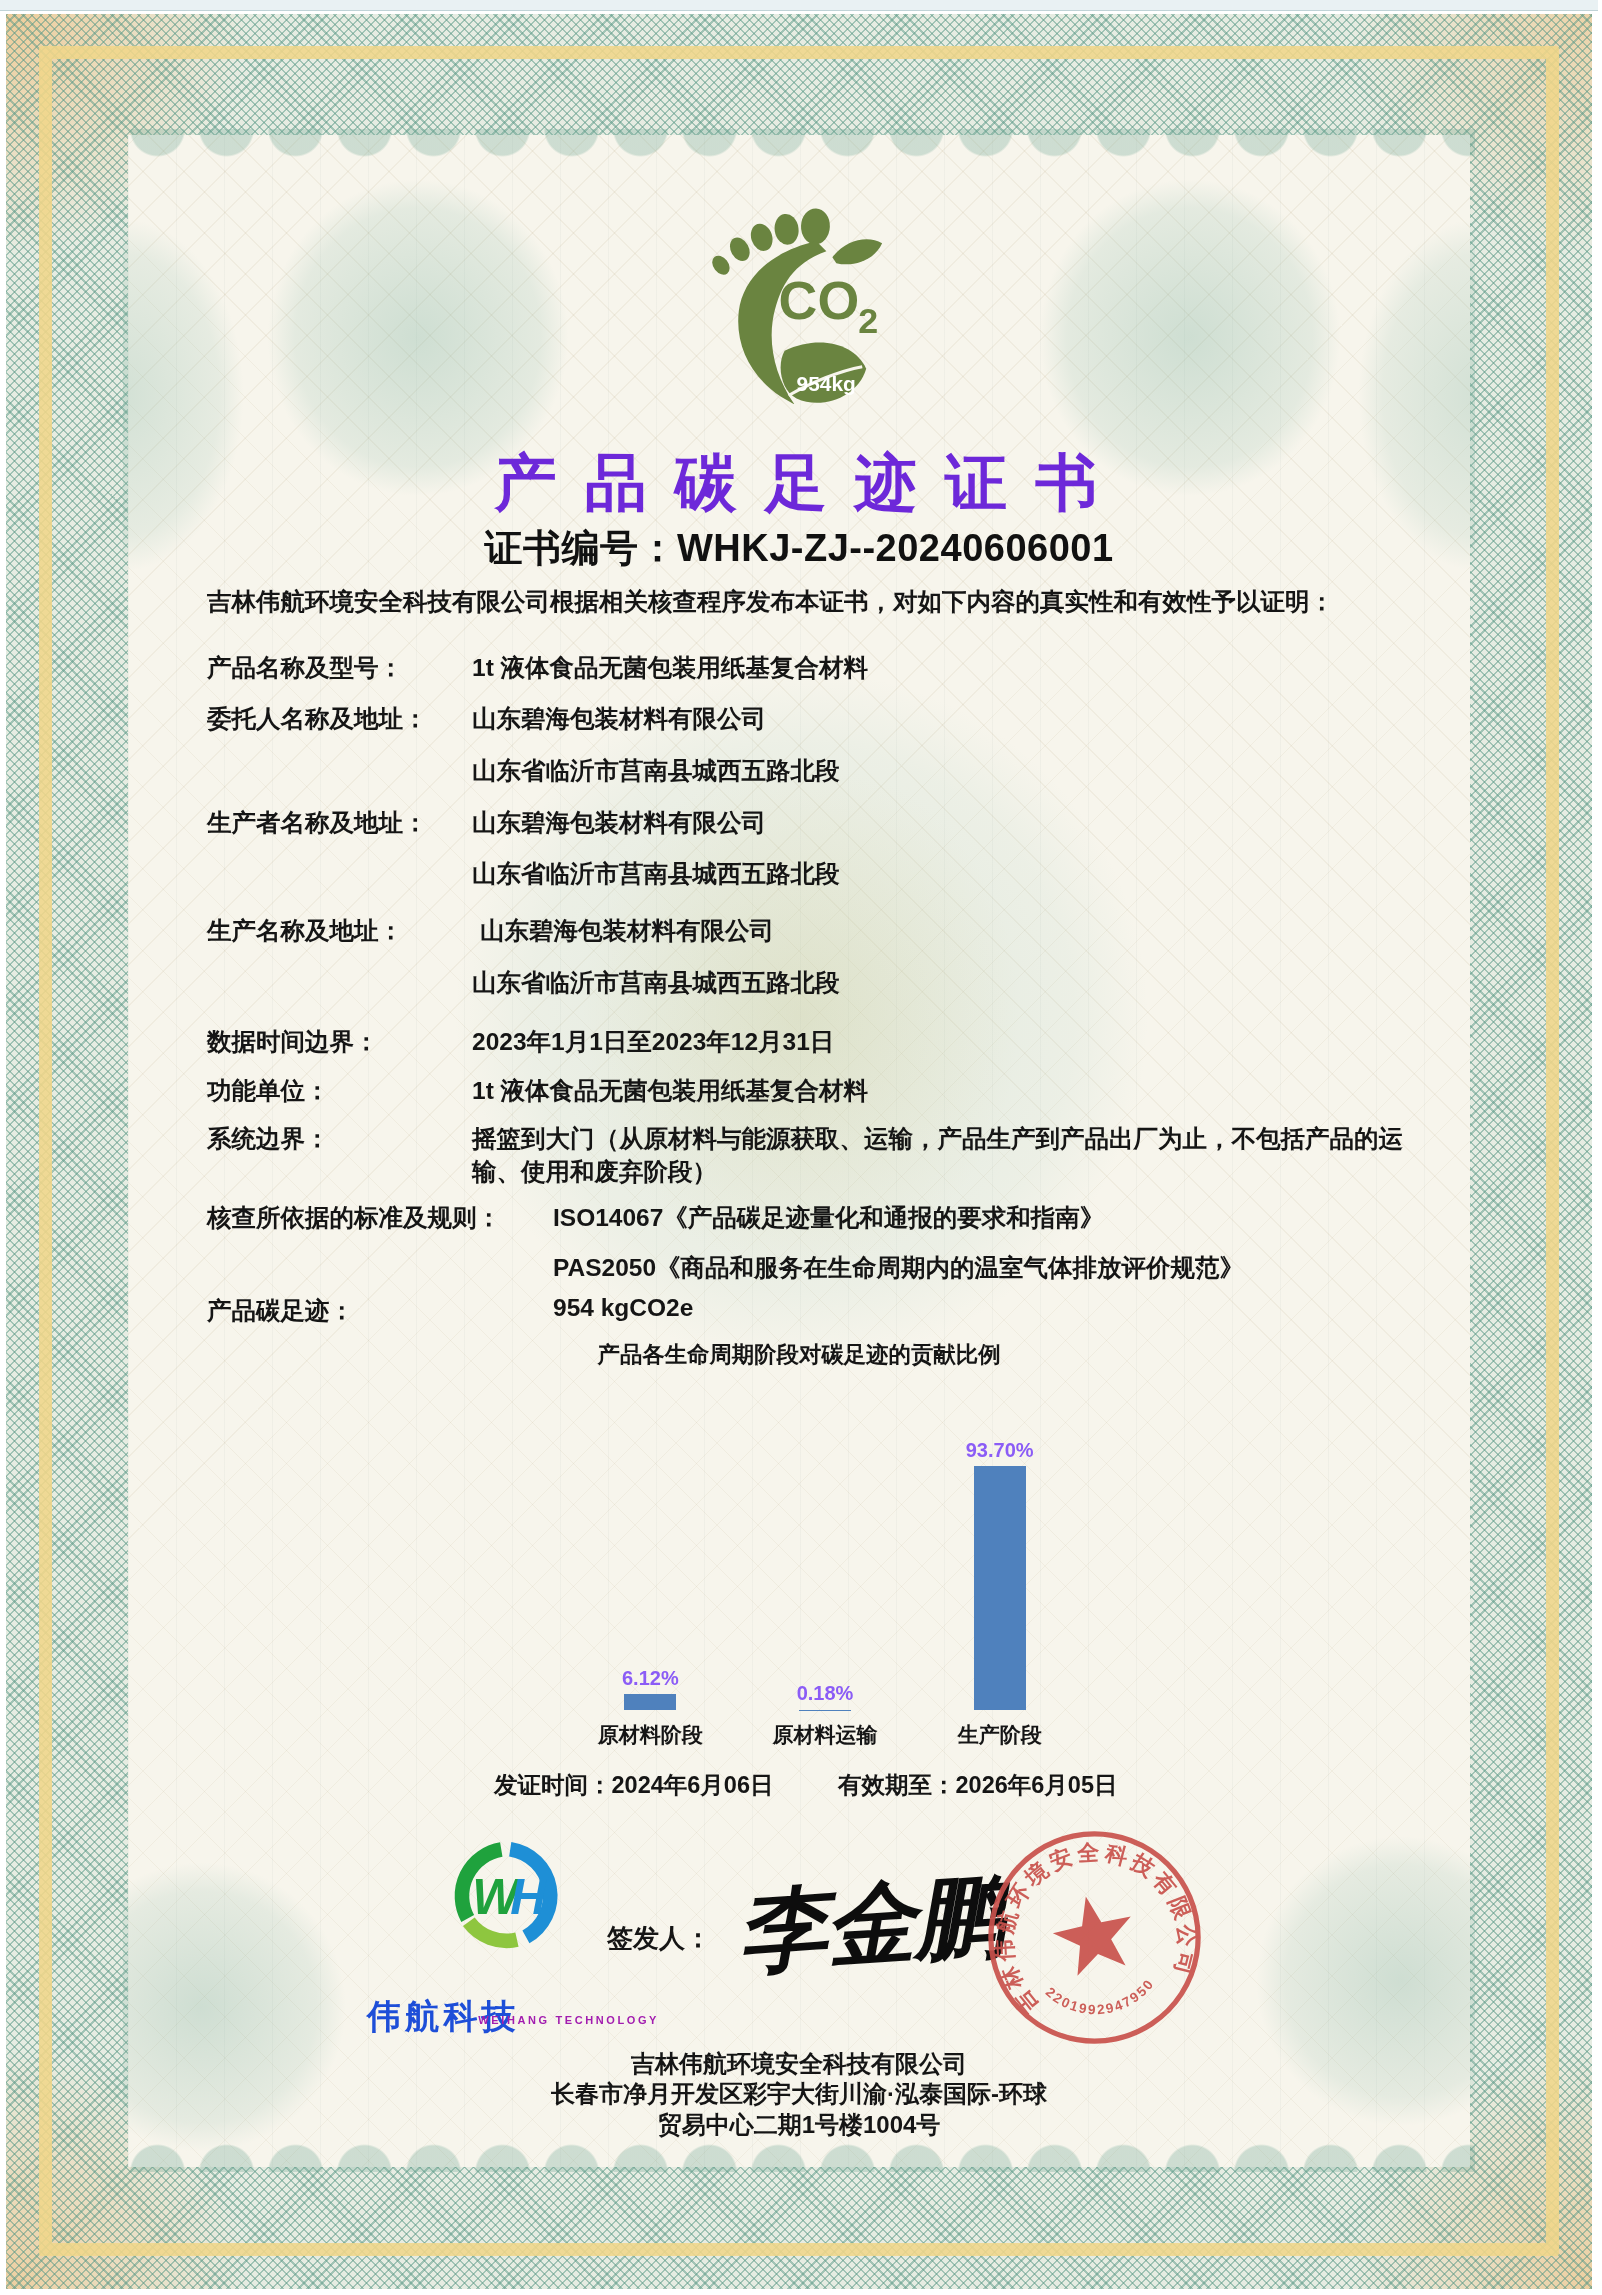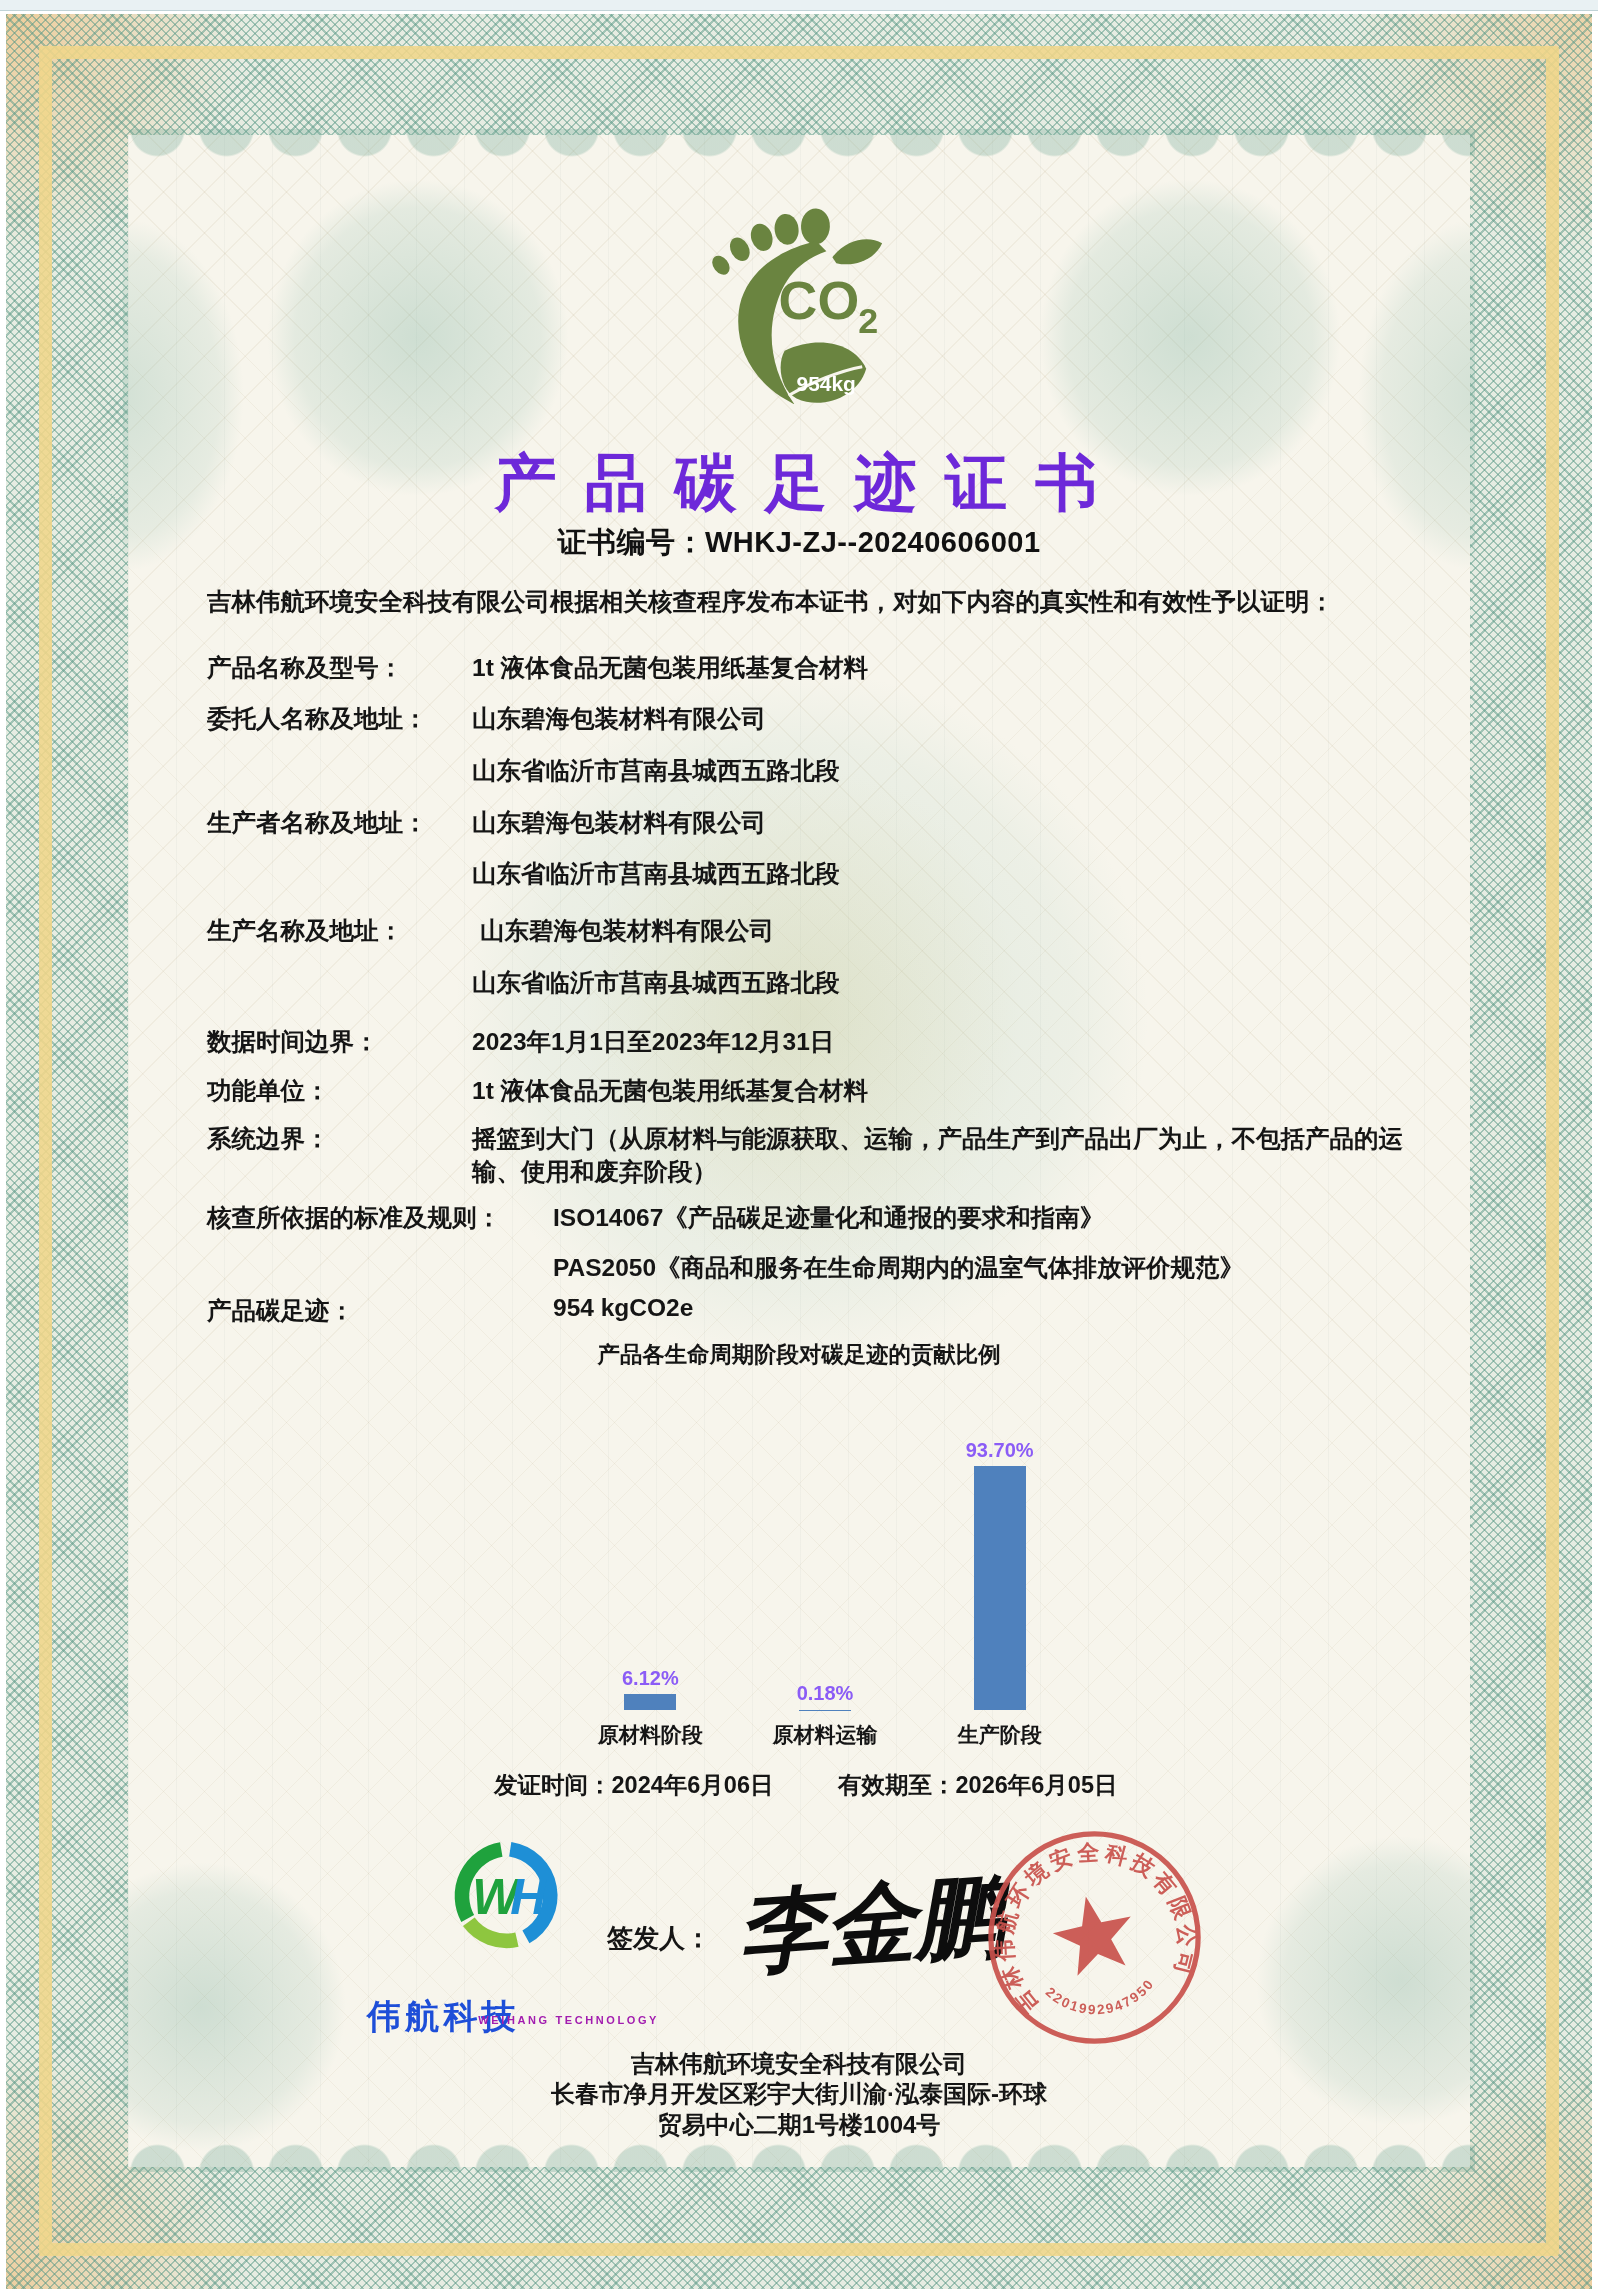--- a/index.html
+++ b/index.html
@@ -34,21 +34,21 @@
       radial-gradient(closest-side, rgba(235,205,130,0.25), transparent 70%),
       radial-gradient(closest-side, rgba(120,172,155,0.32), rgba(120,172,155,0.14) 60%, transparent 75%),
       radial-gradient(closest-side, rgba(120,172,155,0.32), rgba(120,172,155,0.14) 60%, transparent 75%);
     background-size:69px 33px, 69px 33px, 396px 417px, 396px 417px, 323px 470px, 323px 470px, 991px 991px, 626px 730px, 386px 386px, 386px 386px;
     background-position:0 0, 0 100%, 97px 0, 869px 0, -162px 31px, 1195px 31px, 183px 393px, 365px 522px, -115px 1685px, 1085px 1659px;
     background-repeat:repeat-x, repeat-x, no-repeat, no-repeat, no-repeat, no-repeat, no-repeat, no-repeat, no-repeat, no-repeat;}
 
   
   .c{position:absolute;z-index:5;}
   .ttl{top:441px;left:0;width:100%;text-align:center;font-family:"Liberation Serif","DejaVu Serif",serif;font-weight:700;font-size:62px;letter-spacing:6.3px;color:#6d28d9;}
-  .certno{top:523px;left:0;width:100%;text-align:center;font-size:29px;font-weight:600;letter-spacing:0.5px;color:#111;}
+  .certno{top:523px;left:0;width:100%;text-align:center;font-size:38px;font-weight:600;letter-spacing:0.5px;color:#111;}
   .intro{left:207px;top:586px;width:1210px;font-size:24.5px;font-weight:600;line-height:1.32;}
   .frow{left:0;width:100%;height:33px;font-size:24.5px;font-weight:600;white-space:nowrap;}
   .flab{position:absolute;left:207px;}
   .fval{position:absolute;left:472px;}
   .fval.ind{left:553px;}
   .fval.wrap{width:944px;white-space:normal;line-height:33px;}
   .chart-title{top:1339px;left:0;width:100%;text-align:center;font-size:22.4px;font-weight:600;}
   .chart{left:563px;top:1418px;width:524px;height:292px;display:flex;}
   .ccol{width:175px;display:flex;flex-direction:column;justify-content:flex-end;align-items:center;}
   .cval{font-size:20px;font-weight:700;margin-bottom:4.2px;color:#8b5cf6;}

